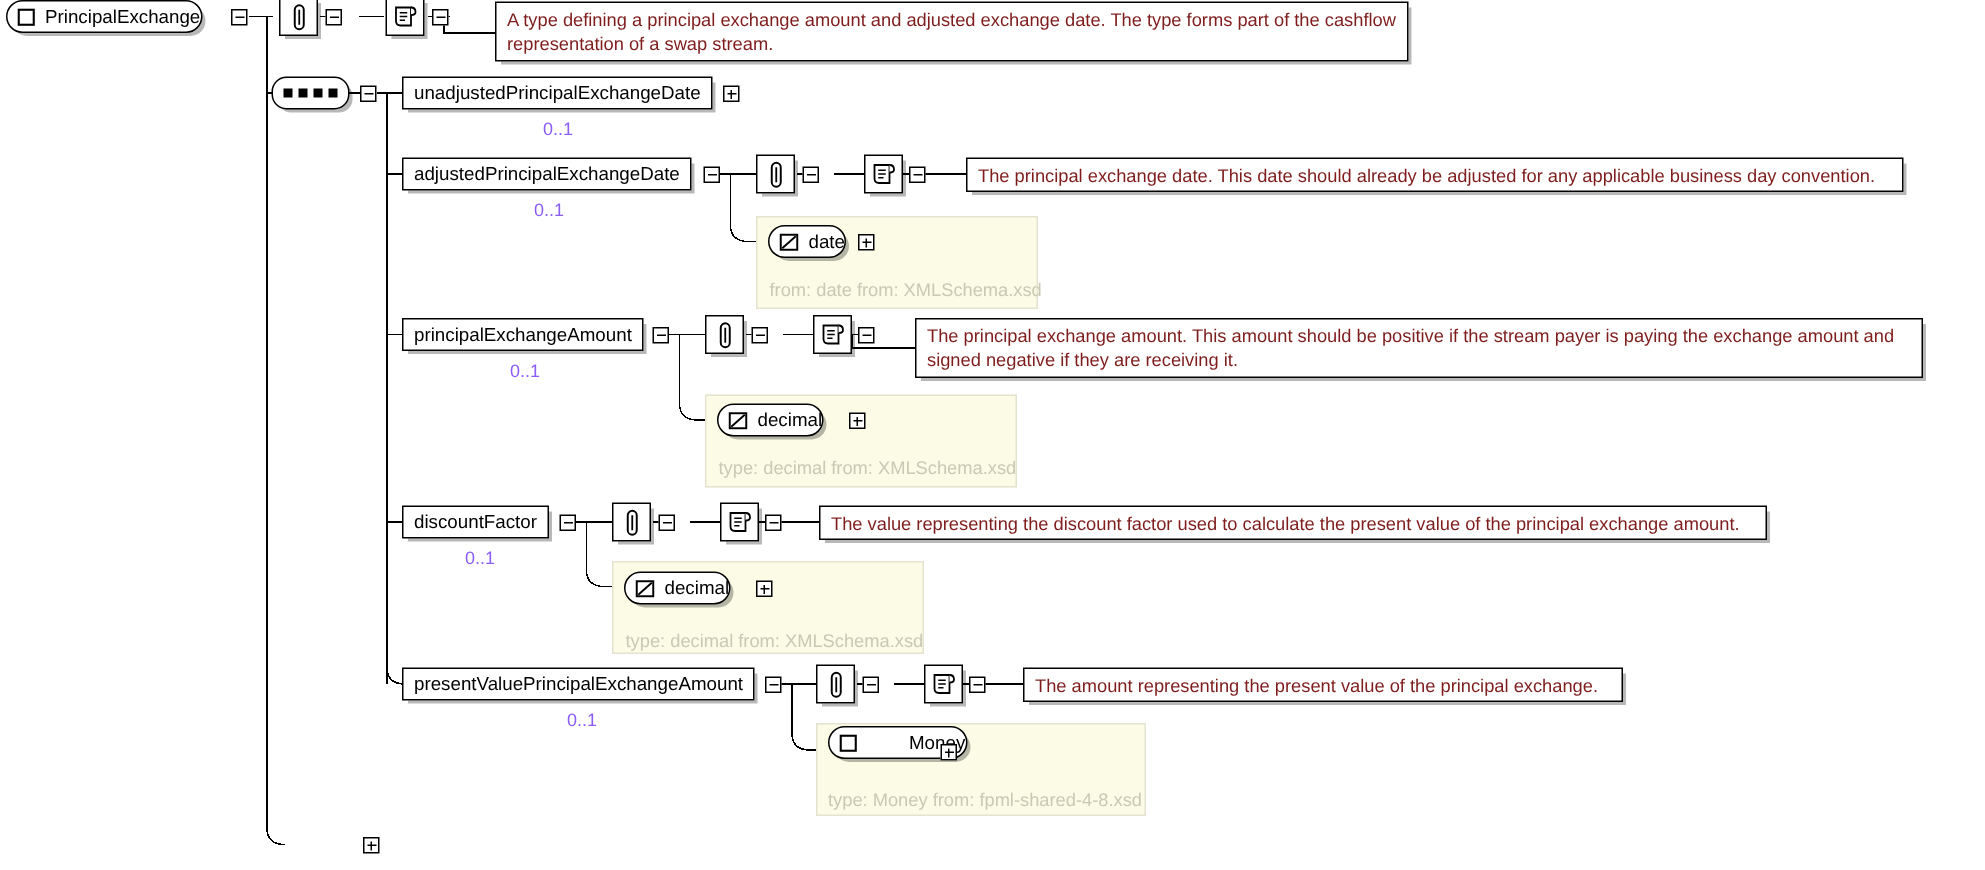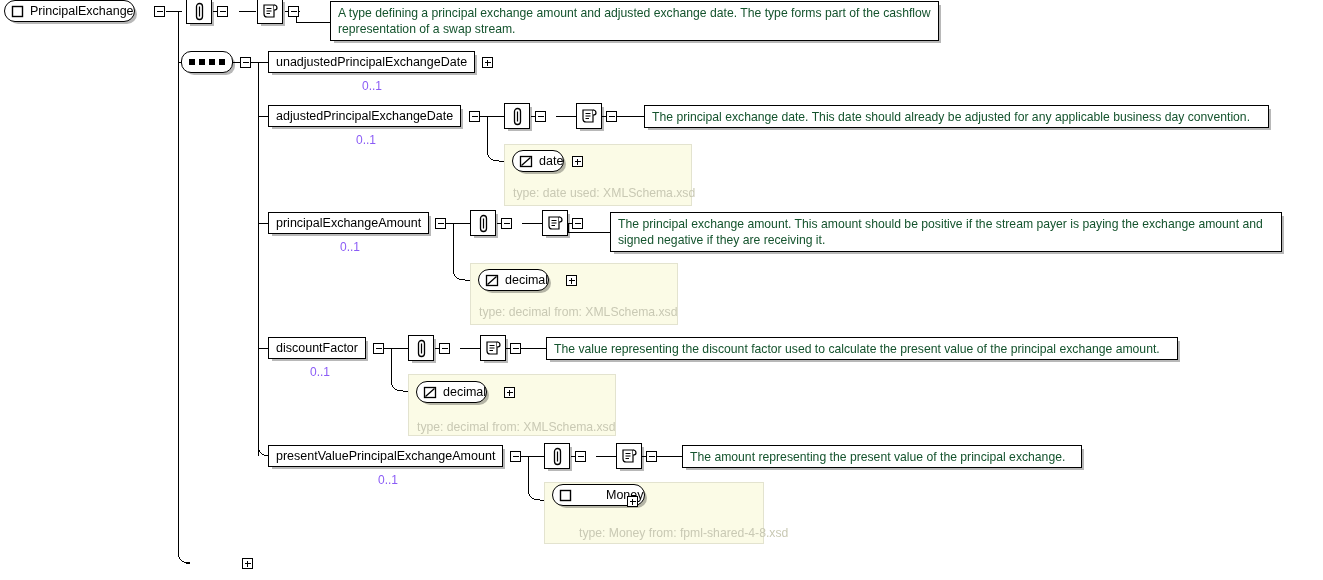--- a/index.html
+++ b/index.html
@@ -65,21 +65,21 @@
   .elembox.dashed {
     border: 1.3px dashed #000000;
   }
 
   
   .annbox {
     background: #ffffff;
     border: 1.2px solid #000000;
     font-size: 12.2px;
     line-height: 16px;
-    color: #14532d;
+    color: #7f1d1d;
     padding: 3px 6px 3px 7px;
     box-sizing: border-box;
     box-shadow: 3px 3px 0 -1px rgba(0,0,0,0.28);
   }
 
   
   .iconbox {
     background: #ffffff;
     border: 1.2px solid #000000;
     width: 26px;
@@ -303,21 +303,21 @@
     <span class="glyph">
       <svg width="14" height="13" viewBox="0 0 14 13">
         <rect x="1.5" y="1.5" width="11" height="10" fill="#fff" stroke="#000" stroke-width="1.3"></rect>
         <line x1="2.5" y1="10.5" x2="11.5" y2="2.5" stroke="#000" stroke-width="1.3"></line>
       </svg>
     </span>
     <span>date</span>
   </div>
   <div class="toggle plus" style="left:572px; top:156px;"></div>
   <div class="typelabel" style="left:513px; top:186px;">
-    <span>type: date used: XMLSchema.xsd</span>
+    <span>from: date from: XMLSchema.xsd</span>
   </div>
 
   <div class="node elembox" style="left:268px; top:212px;">
     <span>principalExchangeAmount</span>
   </div>
   <div class="toggle" style="left:435px; top:218px;"></div>
   <div class="card" style="left:340px; top:240px;">
     <span>0..1</span>
   </div>
 
@@ -433,21 +433,21 @@
   <div class="typebox" style="left:544px; top:482px; width:220px; height:62px;"></div>
   <div class="node capsule" style="left:552px; top:484px;gap:28px;">
     <span class="glyph">
       <svg width="13" height="13" viewBox="0 0 13 13">
         <rect x="1.5" y="1.5" width="10" height="10" fill="#fff" stroke="#000" stroke-width="1.4"></rect>
       </svg>
     </span>
     <span>Money</span>
   </div>
   <div class="toggle plus" style="left:627px; top:496px;"></div>
-  <div class="typelabel" style="left:552px; top:526px;margin-left:27px;">
+  <div class="typelabel" style="left:552px; top:526px;">
     <span>type: Money from: fpml-shared-4-8.xsd</span>
   </div>
 
   <div class="node elembox dashed" style="left:186px; top:563px; width:50px; justify-content:center;margin-top:28px;">
     <span>@ id</span>
   </div>
   <div class="toggle plus" style="left:242px; top:558px;"></div>
 
 </div>
 

